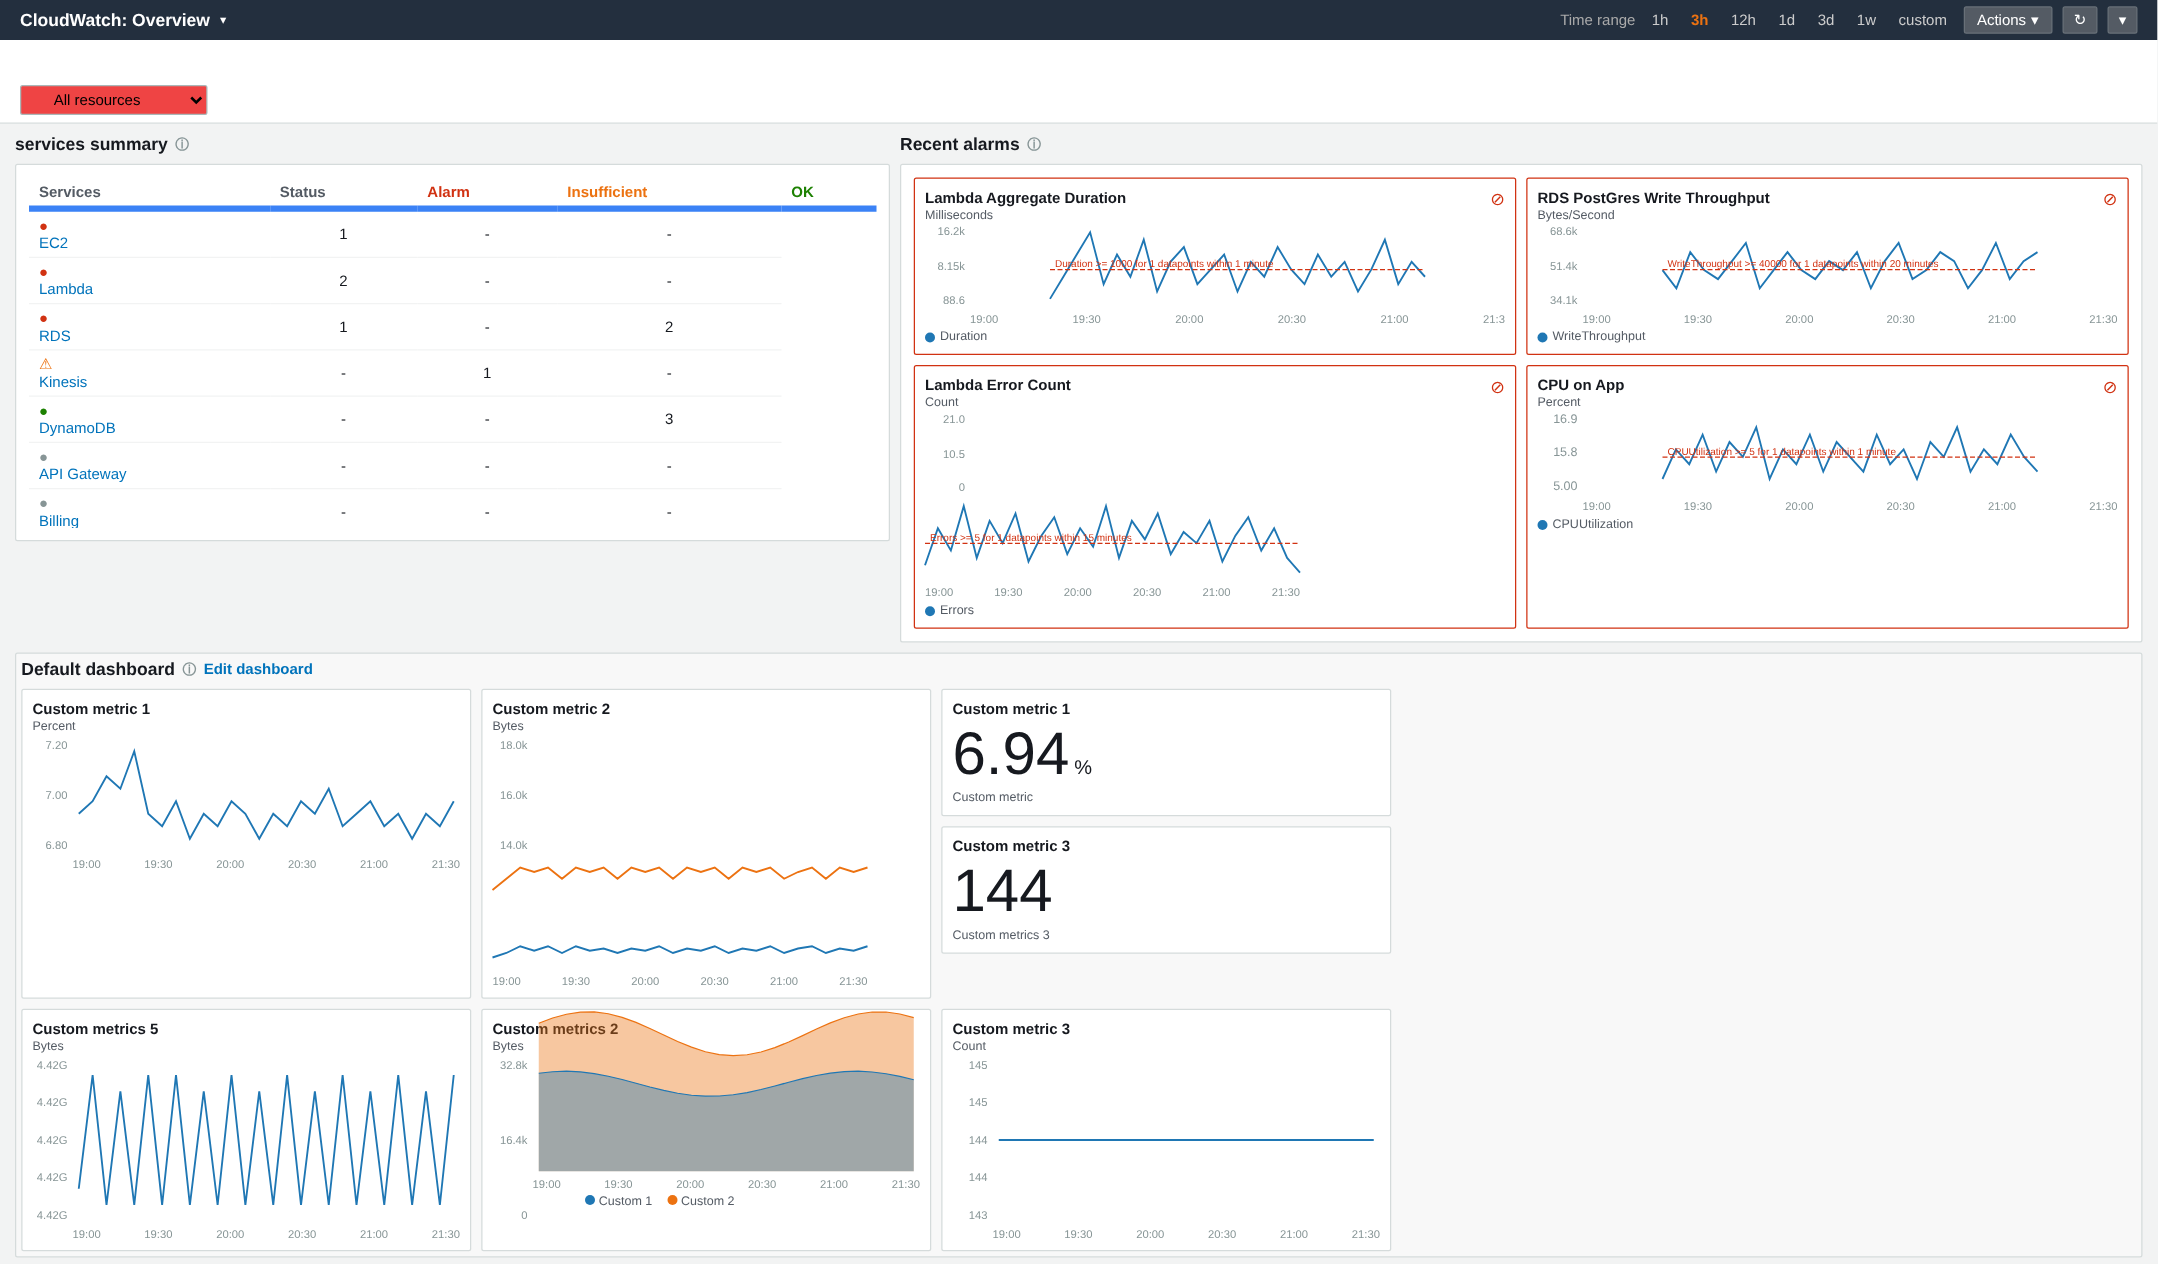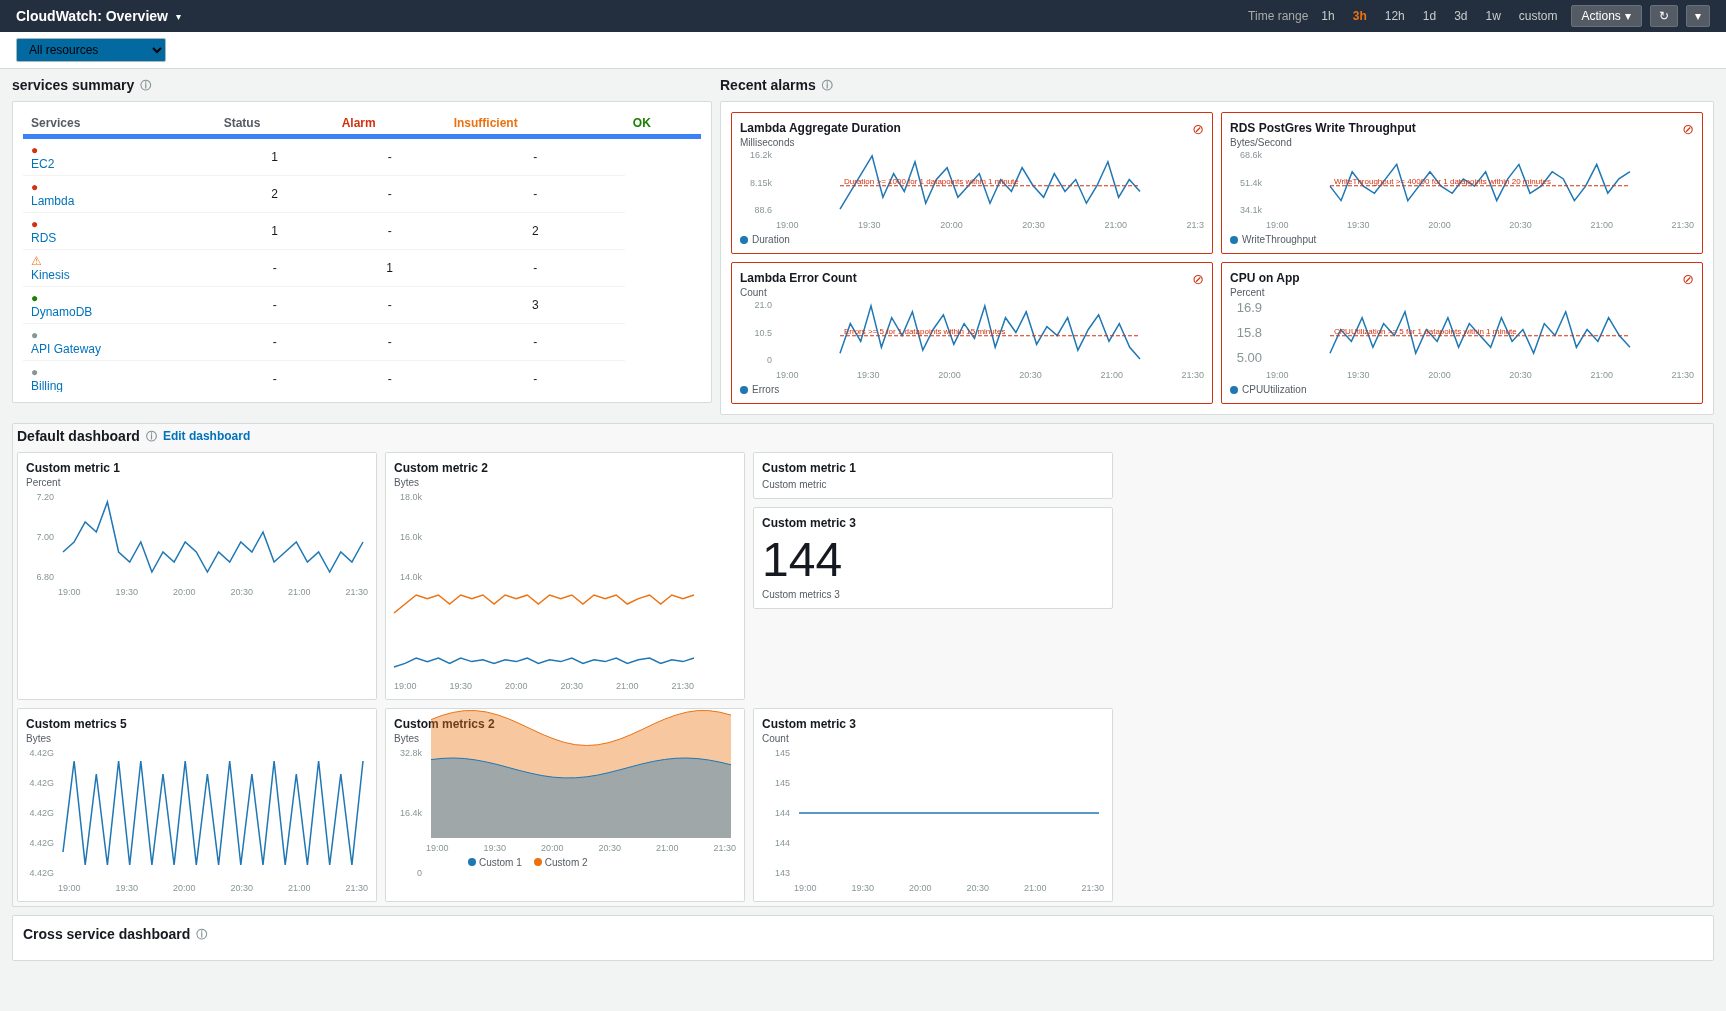--- a/index.html
+++ b/index.html
@@ -12,21 +12,21 @@
     .dropdown-arrow { font-size: 10px; }
     .top-header-right { display: flex; align-items: center; gap: 8px; font-size: 12px; }
     .time-range-label { color: #aaa; }
     .time-btn { background: none; border: none; color: #ccc; cursor: pointer; padding: 2px 5px; font-size: 12px; }
     .time-btn.active { color: #ec7211; font-weight: bold; }
     .actions-btn { background: #545b64; border: 1px solid #687078; color: #fff; padding: 3px 10px; border-radius: 2px; cursor: pointer; font-size: 12px; display: flex; align-items: center; gap: 4px; }
     .refresh-btn { background: #545b64; border: 1px solid #687078; color: #fff; padding: 3px 8px; border-radius: 2px; cursor: pointer; font-size: 12px; }
 
     
     .sub-header { background: #fff; border-bottom: 1px solid #d5dbdb; padding: 6px 16px; display: flex; align-items: center; }
-    .resource-select { border: 1px solid #aab7b8; border-radius: 2px; padding: 3px 8px; font-size: 12px; background: #0369a1; cursor: pointer; min-width: 150px; }
+    .resource-select { border: 1px solid #aab7b8; border-radius: 2px; padding: 3px 22px; font-size: 12px; background: #ef4444; cursor: pointer; min-width: 150px; margin-top: 30px; }
 
     
     .main-content { padding: 8px 12px; }
 
     
     .section-title { font-size: 14px; font-weight: 600; margin-bottom: 8px; display: flex; align-items: center; gap: 6px; }
     .info-icon { color: #879596; font-size: 11px; cursor: pointer; }
     .edit-link { color: #0073bb; font-size: 12px; cursor: pointer; text-decoration: none; }
 
     
@@ -263,21 +263,21 @@
     </div>
     <div class="alarm-legend">
       <span class="legend-dot" style="background:#1f77b4;"></span>
       <span>WriteThroughput</span>
     </div>
   </div>
             <div class="alarm-card red-border">
     <span class="alarm-error-icon">⊘</span>
     <div class="alarm-title">Lambda Error Count</div>
     <div class="alarm-unit">Count</div>
-    <div style="display:flex; gap:4px; align-items:flex-start;">
+    <div style="display:flex; gap:4px; align-items:flex-start;flex-direction:column;">
       <div style="width:32px; display:flex; flex-direction:column; justify-content:space-between; height:65px; font-size:9px; color:#879596; text-align:right;">
         <span>21.0</span>
                   <span>10.5</span>
                   <span>0</span>
       </div>
       <div style="flex:1;">
         <svg viewBox="0 0 300 65" width="100%" height="65">
           <path d="M0.0,53.2 L10.3,23.6 L20.7,41.4 L31.0,5.9 L41.4,47.3 L51.7,17.7 L62.1,35.5 L72.4,11.8 L82.8,50.2 L93.1,29.5 L103.4,14.8 L113.8,44.3 L124.1,23.6 L134.5,38.4 L144.8,5.9 L155.2,47.3 L165.5,17.7 L175.9,32.5 L186.2,11.8 L196.6,44.3 L206.9,26.6 L217.2,35.5 L227.6,17.7 L237.9,50.2 L248.3,29.5 L258.6,14.8 L269.0,41.4 L279.3,23.6 L289.7,47.3 L300.0,59.1" fill="none" stroke="#1f77b4" stroke-width="1.5"></path>
           <line x1="0" y1="35.75" x2="300" y2="35.75" stroke="#d13212" stroke-width="1" stroke-dasharray="4,2"></line>
           <text x="4" y="33.75" class="alarm-threshold-text">Errors &gt;= 5 for 1 datapoints within 15 minutes</text>
@@ -295,21 +295,21 @@
     <div class="alarm-legend">
       <span class="legend-dot" style="background:#1f77b4;"></span>
       <span>Errors</span>
     </div>
   </div>
             <div class="alarm-card red-border">
     <span class="alarm-error-icon">⊘</span>
     <div class="alarm-title">CPU on App</div>
     <div class="alarm-unit">Percent</div>
     <div style="display:flex; gap:4px; align-items:flex-start;">
-      <div style="width:32px; display:flex; flex-direction:column; justify-content:space-between; height:65px; font-size:13px; color:#879596; text-align:right;">
+      <div style="width:32px; display:flex; flex-direction:column; justify-content:space-between; height:65px; font-size:10px; color:#879596; text-align:right;">
         <span>16.9</span>
                   <span>15.8</span>
                   <span>5.00</span>
       </div>
       <div style="flex:1;">
         <svg viewBox="0 0 300 65" width="100%" height="65">
           <path d="M0.0,53.2 L10.7,29.5 L21.4,41.4 L32.1,17.7 L42.9,47.3 L53.6,23.6 L64.3,35.5 L75.0,11.8 L85.7,53.2 L96.4,29.5 L107.1,41.4 L117.9,17.7 L128.6,47.3 L139.3,23.6 L150.0,35.5 L160.7,47.3 L171.4,17.7 L182.1,41.4 L192.9,29.5 L203.6,53.2 L214.3,23.6 L225.0,35.5 L235.7,11.8 L246.4,47.3 L257.1,29.5 L267.9,41.4 L278.6,17.7 L289.3,35.5 L300.0,47.3" fill="none" stroke="#1f77b4" stroke-width="1.5"></path>
           <line x1="0" y1="35.75" x2="300" y2="35.75" stroke="#d13212" stroke-width="1" stroke-dasharray="4,2"></line>
           <text x="4" y="33.75" class="alarm-threshold-text">CPUUtilization &gt;= 5 for 1 datapoints within 1 minute</text>
         </svg>
@@ -389,20 +389,24 @@
                 <span>21:00</span>
                 <span>21:30</span>
     </div>
   
     </div>
   </div>
 </div>
         <div style="display: flex; flex-direction: column; gap: 8px;">
           <div class="metric-card big-number-card">
   <div class="metric-title">Custom metric 1</div>
+  <div class="big-number-wrapper">
+    <span class="big-number">6.94</span>
+    <span class="big-number-unit">%</span>
+  </div>
   <div class="metric-label">Custom metric</div>
 </div>
           <div class="metric-card big-number-card">
   <div class="metric-title">Custom metric 3</div>
   <div class="big-number-wrapper">
     <span class="big-number">144</span>
     <span class="big-number-unit"></span>
   </div>
   <div class="metric-label">Custom metrics 3</div>
 </div>

